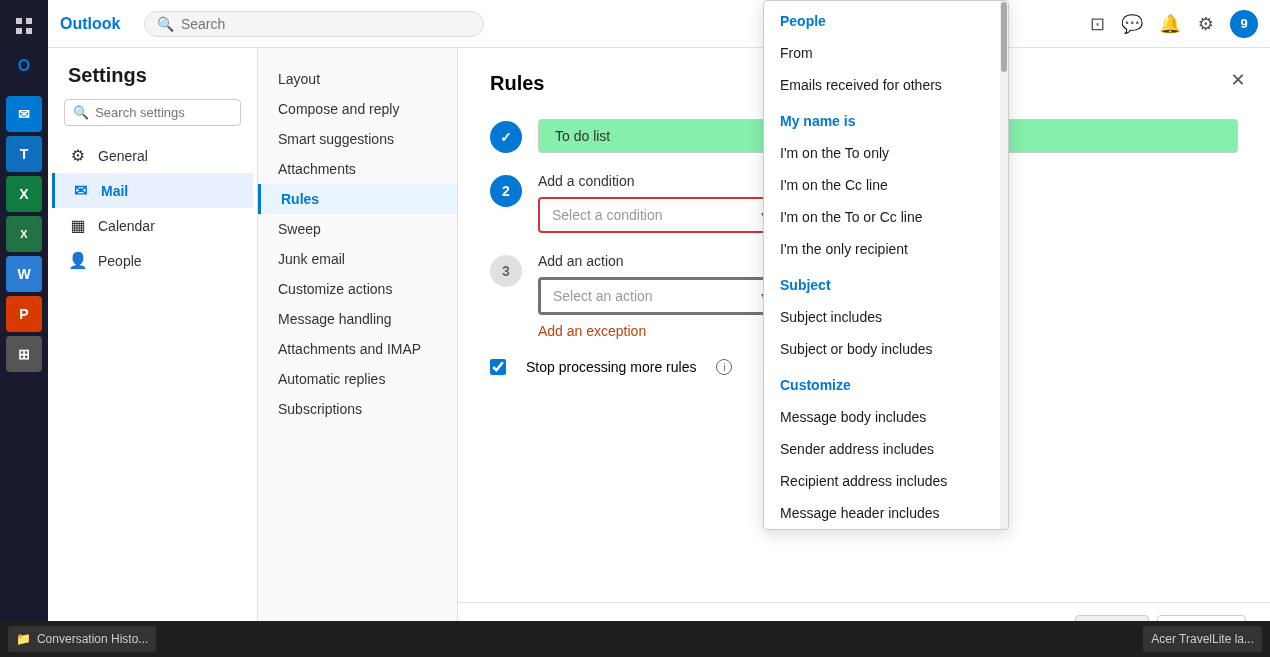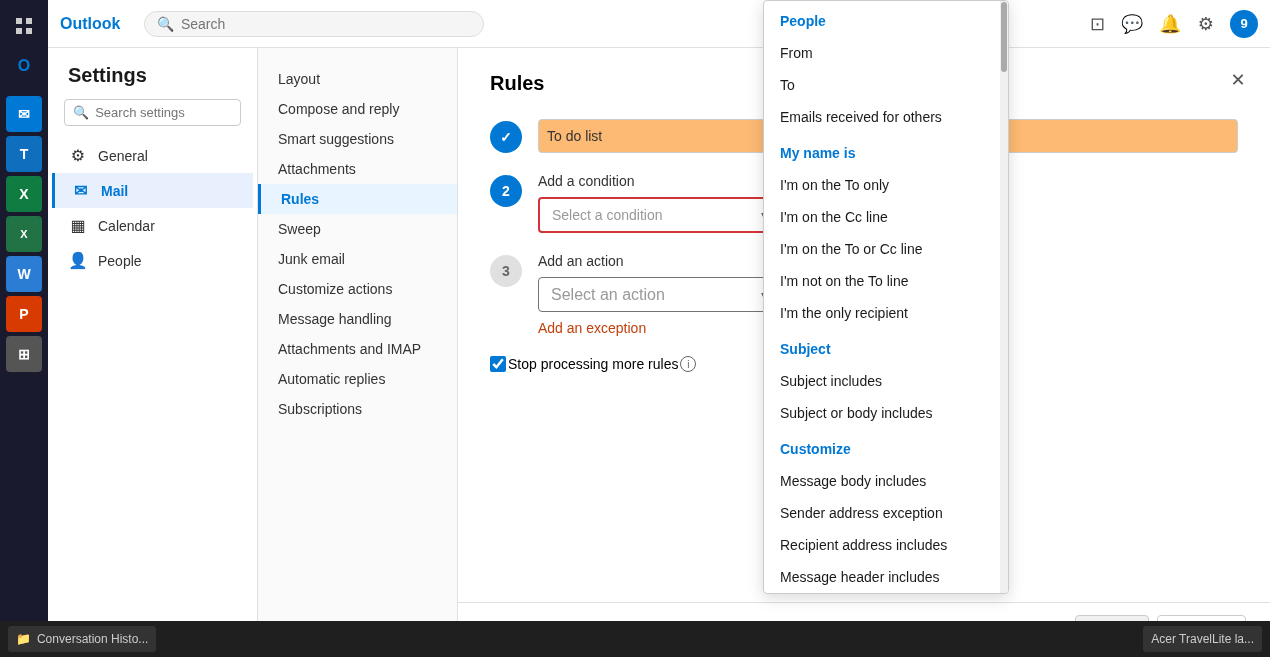--- a/index.html
+++ b/index.html
@@ -87,51 +87,51 @@
       font-weight: 600; flex-shrink: 0; margin-top: 2px;
     }
     .step-circle.completed { background: #0078d4; color: white; }
     .step-circle.current { background: #0078d4; color: white; }
     .step-circle.pending { background: #e0e0e0; color: #666; }
     .step-content { flex: 1; }
     .step-label { font-size: 14px; font-weight: 400; color: #333; margin-bottom: 8px; }
 
     .rule-name-input {
       width: 700px; max-width: 100%; border: 1px solid #ccc;
-      border-radius: 4px; padding: 8px 8px; font-size: 14px; color: #333;
-      background: #fdba74;
+      border-radius: 4px; padding: 8px 16px; font-size: 14px; color: #333;
+      background: #86efac;
     }
 
     .condition-select {
       width: 240px; border: 2px solid #d13438; border-radius: 4px;
       padding: 8px 32px 8px 12px; font-size: 14px; color: #999;
       background: white; appearance: none; cursor: pointer;
       position: relative;
     }
     .select-wrapper {
       position: relative; display: inline-block; width: 240px;
     }
     .select-wrapper::after {
       content: '▾'; position: absolute; right: 10px; top: 50%;
       transform: translateY(-50%); color: #666; pointer-events: none;
     }
 
     .action-select {
-      width: 240px; border: 1px solid #737373; border-radius: 4px;
-      padding: 8px 32px 8px 12px; font-size: 16px; color: #999;
+      width: 240px; border: 3px solid #737373; border-radius: 4px;
+      padding: 8px 32px 8px 12px; font-size: 14px; color: #999;
       background: white; appearance: none; cursor: pointer;
     }
 
     .add-exception {
       color: #c2410c; text-decoration: none; font-size: 14px;
       cursor: pointer; display: inline-block; margin-top: 8px;
     }
 
     .checkbox-row {
-      display: flex; align-items: center; gap: 2px; margin-top: 12px;
+      display: flex; align-items: center; gap: 20px; margin-top: 12px;
     }
     .checkbox-row input[type="checkbox"] { width: 16px; height: 16px; accent-color: #0078d4; }
     .info-icon {
       width: 16px; height: 16px; border: 1px solid #666; border-radius: 50%;
       display: inline-flex; align-items: center; justify-content: center;
       font-size: 10px; color: #666; cursor: pointer;
     }
 
     .bottom-buttons {
       display: flex; gap: 8px; justify-content: flex-end;
@@ -317,37 +317,35 @@
       <button class="btn btn-save">Save</button>
       <button class="btn btn-discard">Discard</button>
     </div>
   </div>
 </div>
 
 <div class="dropdown-overlay">
 
   <div class="dropdown-item category">People</div>
   <div class="dropdown-item">From</div>
-  <div class="dropdown-item">To</div>
   <div class="dropdown-item">Emails received for others</div>
 
   <div class="dropdown-item category">My name is</div>
   <div class="dropdown-item">I'm on the To only</div>
   <div class="dropdown-item">I'm on the Cc line</div>
   <div class="dropdown-item">I'm on the To or Cc line</div>
-  <div class="dropdown-item">I'm not on the To line</div>
   <div class="dropdown-item">I'm the only recipient</div>
 
   <div class="dropdown-item category">Subject</div>
   <div class="dropdown-item">Subject includes</div>
   <div class="dropdown-item">Subject or body includes</div>
 
   <div class="dropdown-item category">Customize</div>
   <div class="dropdown-item">Message body includes</div>
-  <div class="dropdown-item">Sender address exception</div>
+  <div class="dropdown-item">Sender address includes</div>
   <div class="dropdown-item">Recipient address includes</div>
   <div class="dropdown-item">Message header includes</div>
 
   <div style="position:absolute;right:0;top:0;bottom:0;width:8px;background:#f0f0f0;border-radius:0 4px 4px 0;">
     <div style="width:6px;height:70px;background:#aaa;border-radius:3px;margin:1px;"></div>
   </div>
 </div>
 
 <div class="bottom-bar">
   <div class="bottom-bar-item">

